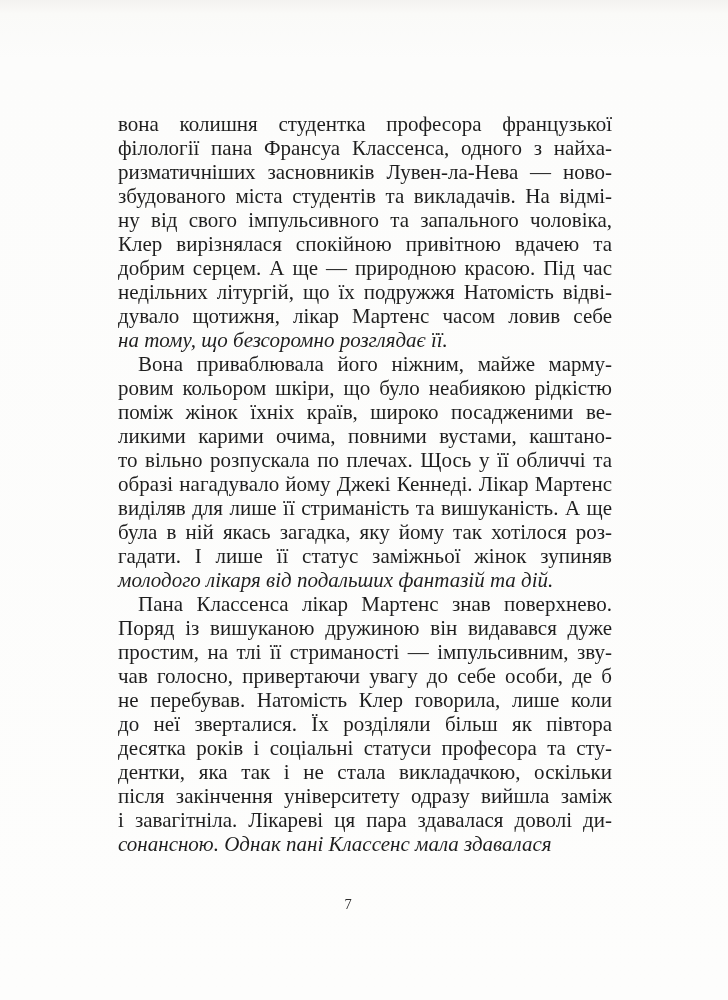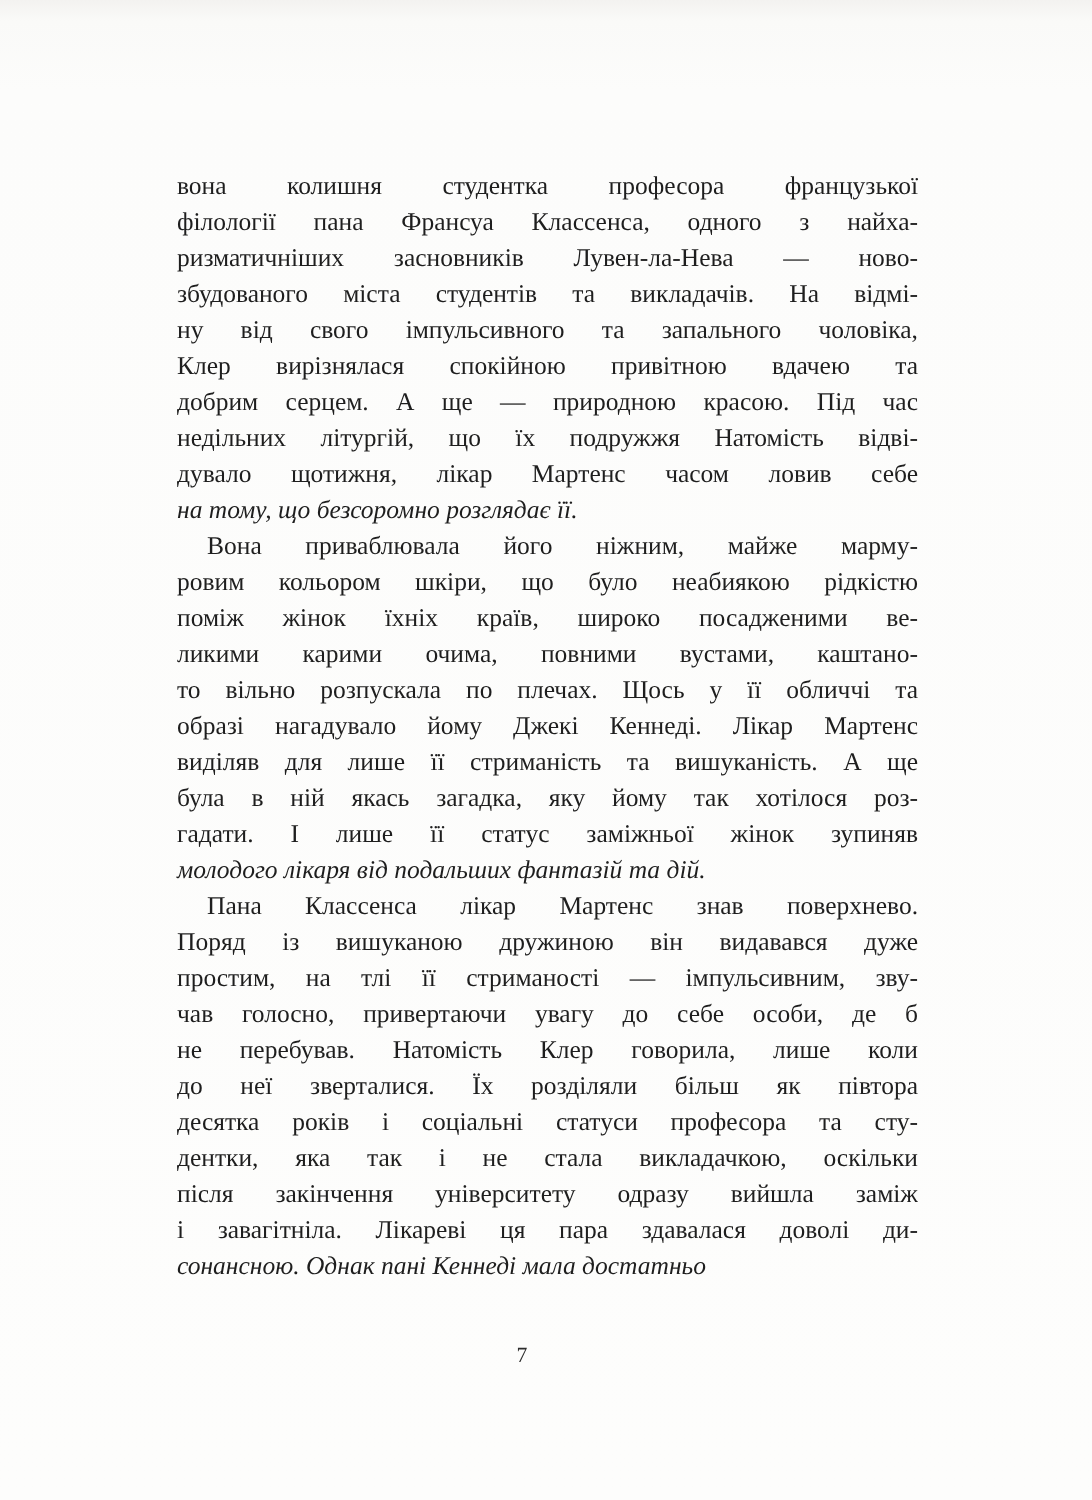--- a/index.html
+++ b/index.html
@@ -14,21 +14,21 @@
     overflow: hidden;
     background: linear-gradient(180deg, #f3f2f0 0px, #fafaf8 14px, #fcfcfb 60px, #fdfdfc 100%);
     font-family: "Liberation Serif", "DejaVu Serif", serif;
     color: #1e1e1e;
   }
   .text-block {
     position: absolute;
     left: 118px;
     top: 112px;
     width: 494px;
-    font-size: 17px;
+    font-size: 21px;
     line-height: 24px;
   }
   .paragraph {
     margin: 0;
   }
   .line {
     white-space: nowrap;
     text-align: justify;
     text-align-last: justify;
   }
@@ -82,17 +82,17 @@
         <div class="line indent">Пана Классенса лікар Мартенс знав поверхнево.</div>
         <div class="line">Поряд із вишуканою дружиною він видавався дуже</div>
         <div class="line">простим, на тлі її стриманості — імпульсивним, зву-</div>
         <div class="line">чав голосно, привертаючи увагу до себе особи, де б</div>
         <div class="line">не перебував. Натомість Клер говорила, лише коли</div>
         <div class="line">до неї зверталися. Їх розділяли більш як півтора</div>
         <div class="line">десятка років і соціальні статуси професора та сту-</div>
         <div class="line">дентки, яка так і не стала викладачкою, оскільки</div>
         <div class="line">після закінчення університету одразу вийшла заміж</div>
         <div class="line">і завагітніла. Лікареві ця пара здавалася доволі ди-</div>
-        <div class="line last">сонансною. Однак пані Кеннеді мала достатньо</div>
+        <div class="line last">сонансною. Однак пані Классенс мала здавалася</div>
       </div>
     </div>
   <div class="folio">7</div>
 </div>
 
 </body></html>

